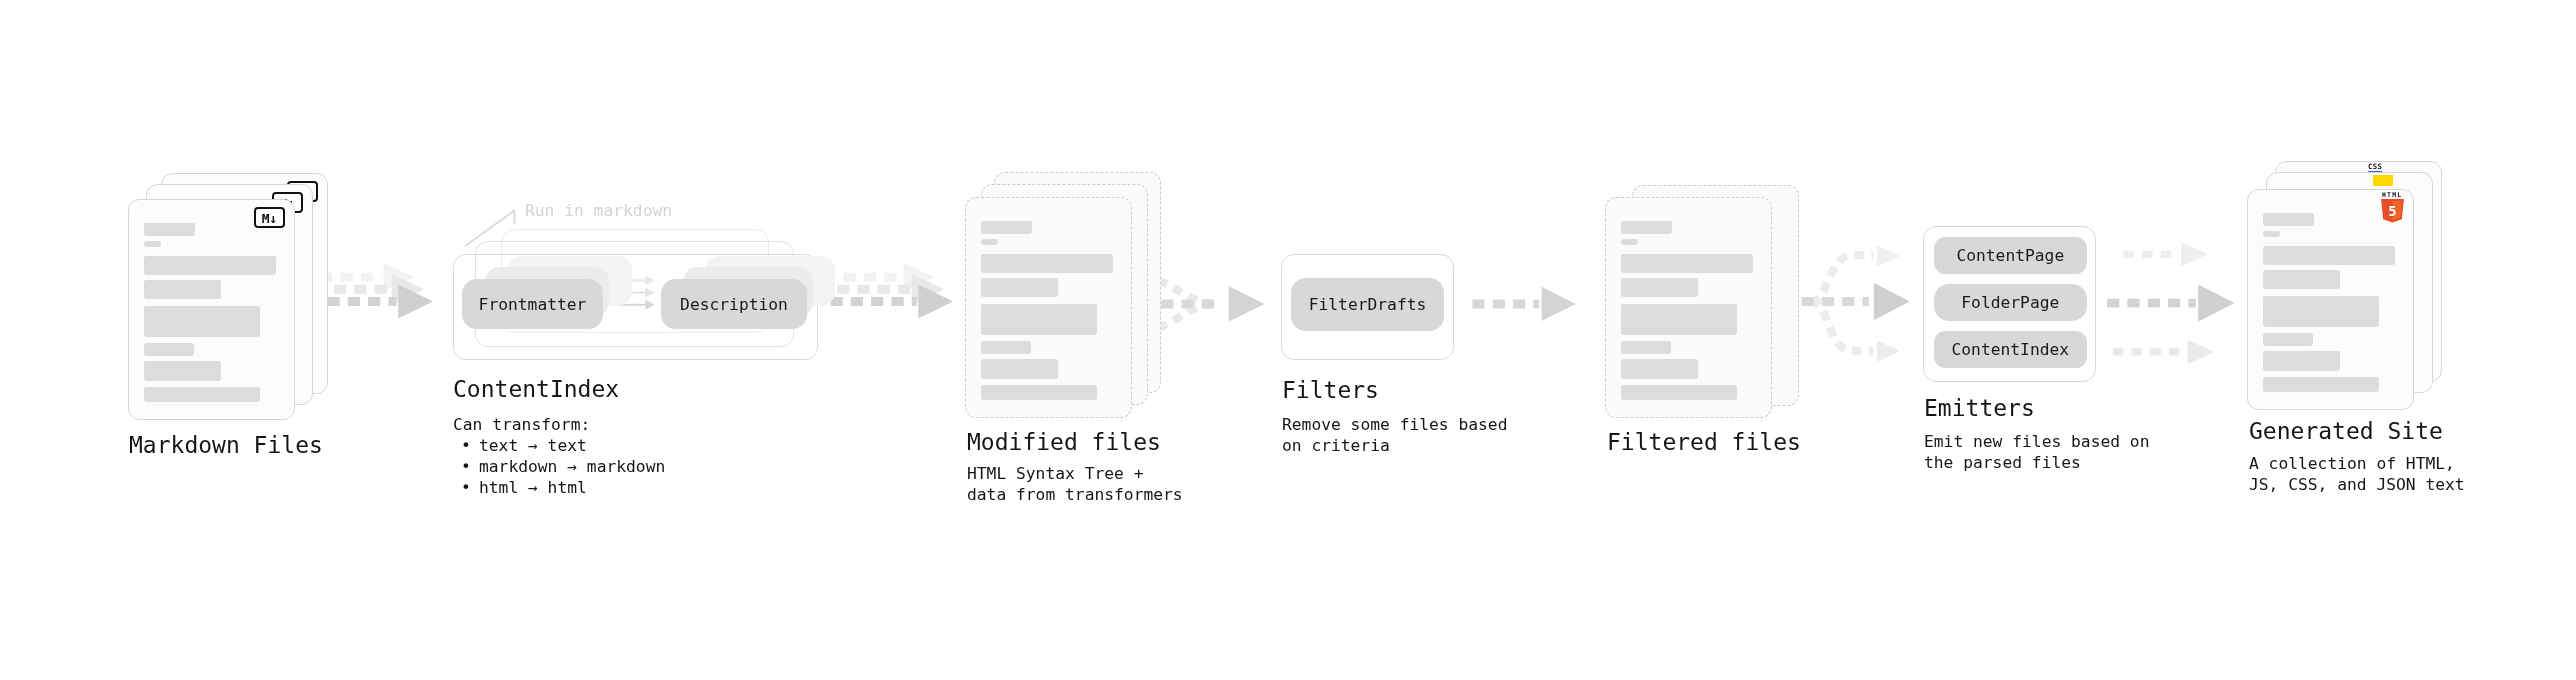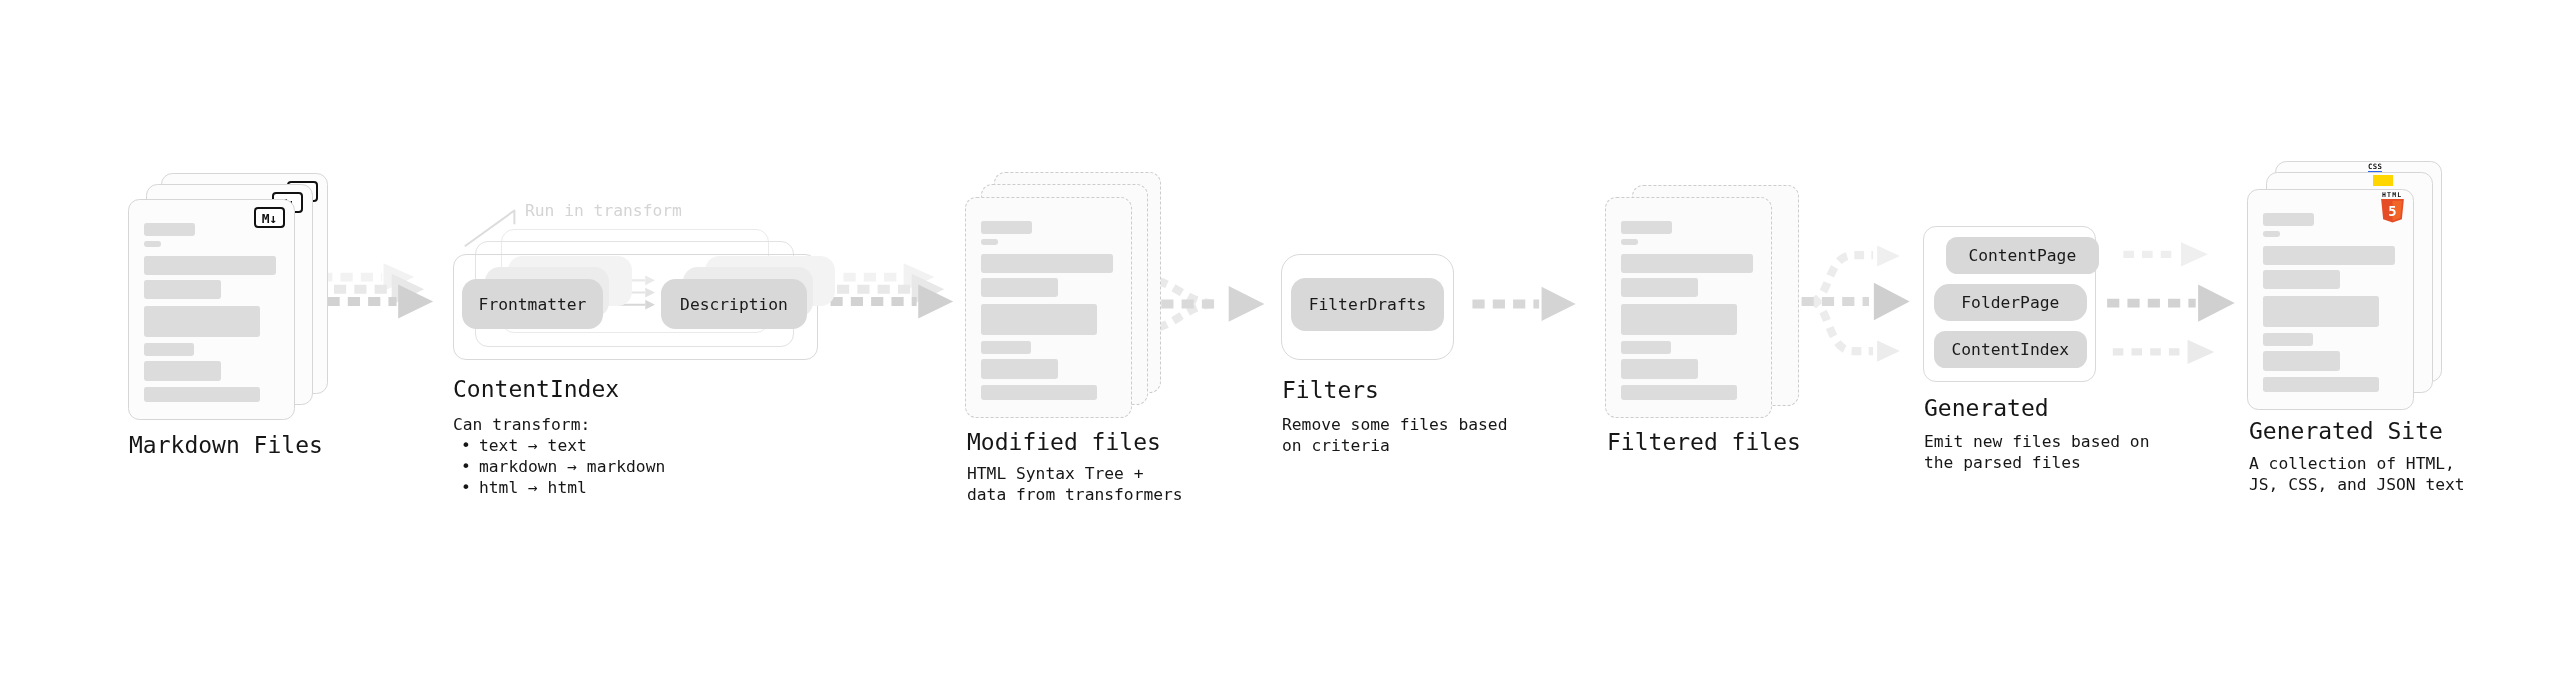--- a/index.html
+++ b/index.html
@@ -136,21 +136,21 @@
       <i class="bar b3"></i>
       <i class="bar b4"></i>
       <i class="bar b5"></i>
       <i class="bar b6"></i>
       <i class="bar b7"></i>
       <i class="bar b8"></i>
     </div>
   </div>
   <div class="node-label" style="left:129px;top:431px;">Markdown Files</div>
 
-  <div class="annotation" style="left:525px;top:201px;">Run in transform</div>
+  <div class="annotation" style="left:525px;top:201px;">Run in markdown</div>
 
   <div class="frame ghost2" style="left:501px;top:229px;width:268px;height:104px;"></div>
   <div class="frame ghost" style="left:475px;top:241px;width:319px;height:106px;"></div>
   <div class="frame" style="left:453px;top:254px;width:365px;height:106px;"></div>
 
   <div class="pill ghost2" style="left:508px;top:256px;width:124px;height:50px;"></div>
   <div class="pill ghost" style="left:485px;top:267px;width:124px;height:50px;"></div>
   <div class="pill ghost2" style="left:705px;top:256px;width:130px;height:50px;"></div>
   <div class="pill ghost" style="left:683px;top:267px;width:130px;height:50px;"></div>
 
@@ -178,21 +178,21 @@
       <i class="bar b7"></i>
       <i class="bar b8"></i>
     </div>
   </div>
   <div class="node-label" style="left:967px;top:428px;">Modified files</div>
   <div class="node-desc" style="left:967px;top:463px;">
     <div>HTML Syntax Tree +</div>
     <div>data from transformers</div>
   </div>
 
-  <div class="frame" style="left:1281px;top:254px;width:173px;height:106px;border-radius:19px;">
+  <div class="frame" style="left:1281px;top:254px;width:173px;height:106px;">
     <div class="pill" style="left:9px;top:23px;width:153px;height:53px;">FilterDrafts</div>
   </div>
   <div class="node-label" style="left:1282px;top:376px;text-align:right;">Filters</div>
   <div class="node-desc" style="left:1282px;top:414px;">
     <div>Remove some files based</div>
     <div>on criteria</div>
   </div>
 
   <div class="doc dashed" style="left:1632px;top:185px;"></div>
   <div class="doc dashed" style="left:1605px;top:197px;">
@@ -203,25 +203,25 @@
       <i class="bar b4"></i>
       <i class="bar b5"></i>
       <i class="bar b6"></i>
       <i class="bar b7"></i>
       <i class="bar b8"></i>
     </div>
   </div>
   <div class="node-label" style="left:1607px;top:428px;">Filtered files</div>
 
   <div class="frame" style="left:1923px;top:226px;width:173px;height:156px;">
-    <div class="pill" style="left:9.8px;top:9.8px;width:153px;height:37px;border-radius:11.4px;margin-left:12px;">ContentPage</div>
+    <div class="pill" style="left:9.8px;top:9.8px;width:153px;height:37px;border-radius:11.4px;">ContentPage</div>
     <div class="pill" style="left:9.8px;top:57px;width:153px;height:37px;border-radius:15px;">FolderPage</div>
     <div class="pill" style="left:9.8px;top:104px;width:153px;height:37px;border-radius:11.4px;">ContentIndex</div>
   </div>
-  <div class="node-label" style="left:1924px;top:394px;">Generated</div>
+  <div class="node-label" style="left:1924px;top:394px;">Emitters</div>
   <div class="node-desc" style="left:1924px;top:431px;">
     <div>Emit new files based on</div>
     <div>the parsed files</div>
   </div>
 
   <div class="doc" style="left:2275px;top:161px;">
     <div class="css-badge" style="left:92px;top:0.8px;">CSS</div>
   </div>
   <div class="doc" style="left:2266px;top:172px;">
     <div class="js-badge" style="left:106px;top:2.4px;"></div>

